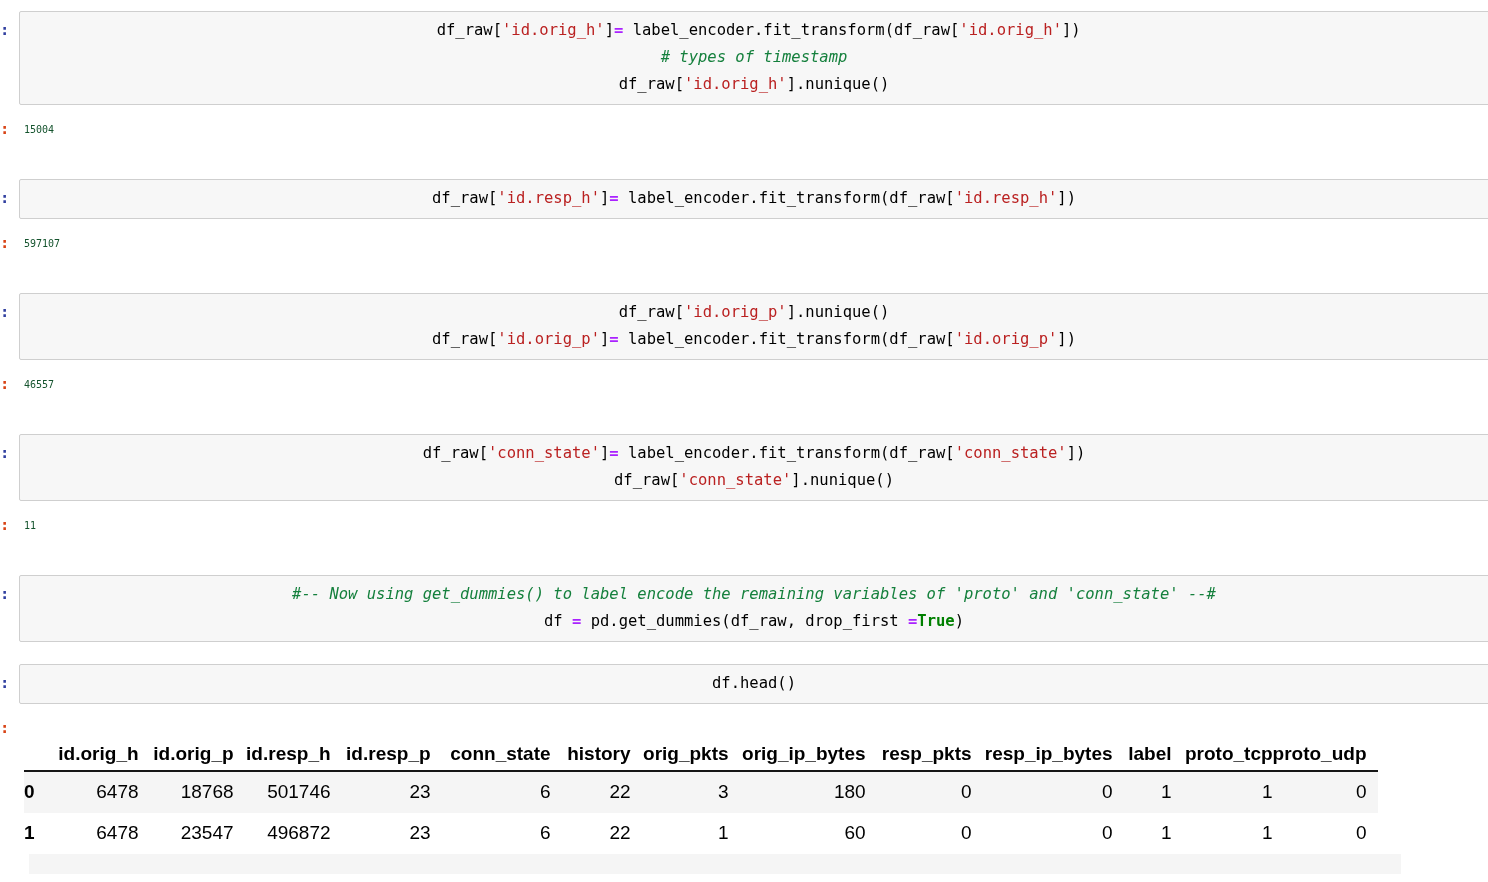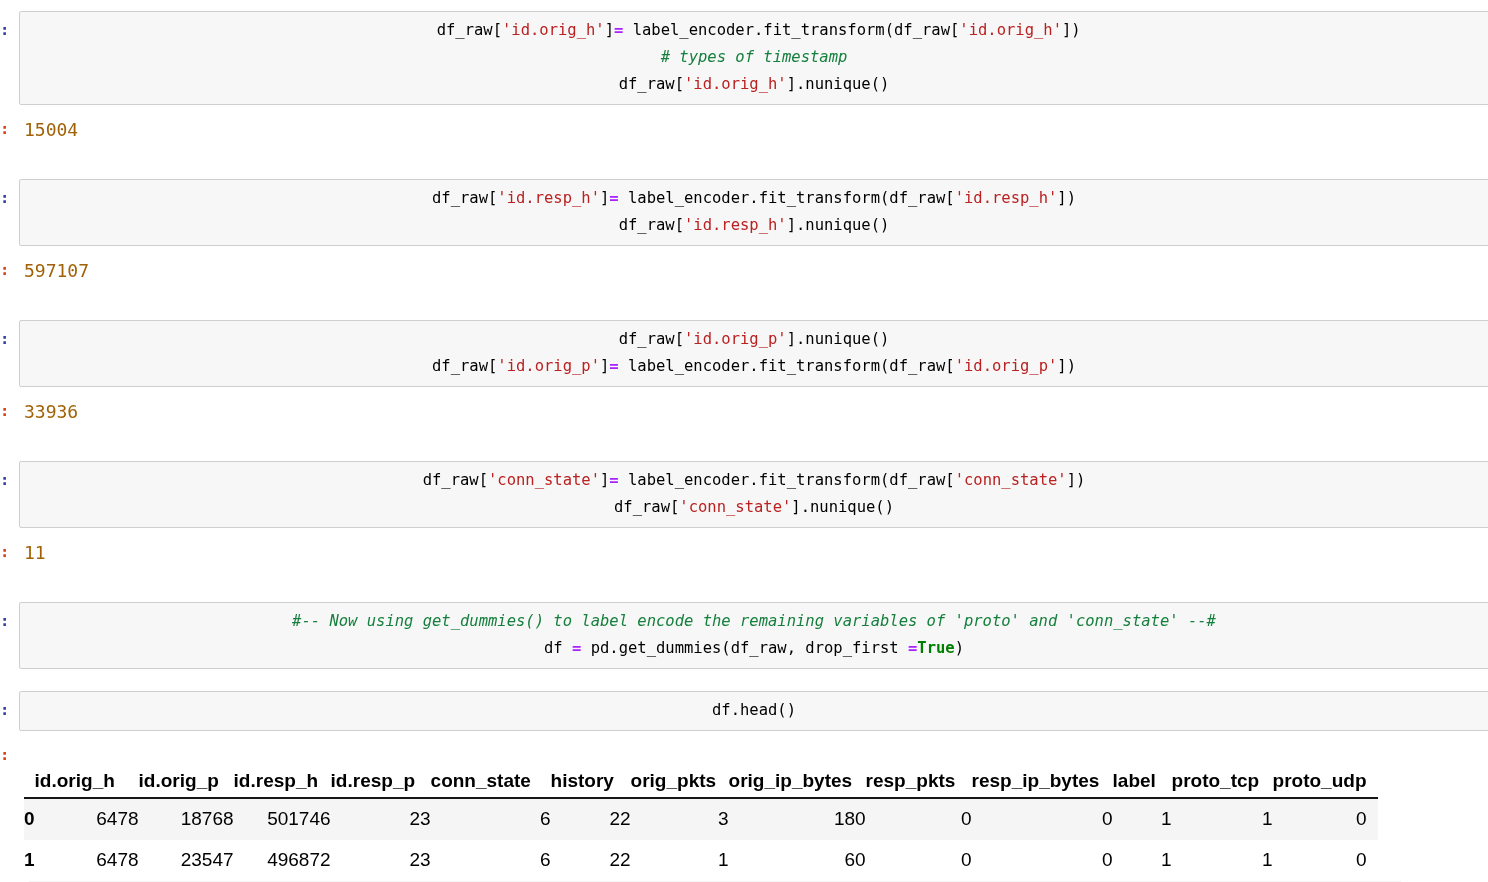--- a/index.html
+++ b/index.html
@@ -27,29 +27,29 @@
   }
   .tk-s{color:#BA2121;}
   .tk-o{color:#AA22FF;font-weight:bold;}
   .tk-c{color:#15803d;font-style:italic;}
   .tk-k{color:#008000;font-weight:bold;}
   .outrow{margin-top:11px;}
   .mt-cell{margin-top:36px;}
   .mt-cell2{margin-top:22px;}
   .outtext{
     font-family:"DejaVu Sans Mono","Liberation Mono",monospace;
-    font-size:18px;line-height:27px;color:#a16207;padding-left:5px;
+    font-size:10px;line-height:27px;color:#14532d;padding-left:5px;
   }
   .tablewrap{margin-left:5px;margin-top:22px;}
   table.df{
     border-collapse:collapse;table-layout:fixed;
     font-family:"Liberation Sans",sans-serif;font-size:19px;color:#000;
   }
   table.df th{
-    font-weight:bold;text-align:left;padding:6px 0 5px 0;
+    font-weight:bold;text-align:right;padding:6px 0 5px 0;
     border-bottom:2px solid #161616;white-space:nowrap;
   }
   table.df td{
     text-align:right;padding:9px 0 10px 0;white-space:nowrap;
   }
   table.df td.idx{font-weight:bold;}
   table.df tbody tr:nth-child(odd){background:#f5f5f5;}
   table.df th:last-child, table.df td:last-child{padding-right:11px;}
   .sliver{height:20px;width:1372px;margin-left:5px;background:#f5f5f5;}
 </style>
@@ -71,21 +71,20 @@
       <div class="prompt out-p">:</div>
       <div class="content">
         <div class="outtext">15004</div>
       </div>
     </div>
     <div class="row mt-cell">
       <div class="prompt in-p">:</div>
       <div class="content">
         <div class="codebox">
           <pre class="cl"><span class="tk-p">df_raw[</span><span class="tk-s">'id.resp_h'</span><span class="tk-p">]</span><span class="tk-o">=</span><span class="tk-p"> label_encoder.fit_transform(df_raw[</span><span class="tk-s">'id.resp_h'</span><span class="tk-p">])</span></pre>
-          <pre class="cl"><span class="tk-p">df_raw[</span><span class="tk-s">'id.resp_h'</span><span class="tk-p">].nunique()</span></pre>
         </div>
       </div>
     </div>
     <div class="row outrow">
       <div class="prompt out-p">:</div>
       <div class="content">
         <div class="outtext">597107</div>
       </div>
     </div>
     <div class="row mt-cell">
@@ -93,21 +92,21 @@
       <div class="content">
         <div class="codebox">
           <pre class="cl"><span class="tk-p">df_raw[</span><span class="tk-s">'id.orig_p'</span><span class="tk-p">].nunique()</span></pre>
           <pre class="cl"><span class="tk-p">df_raw[</span><span class="tk-s">'id.orig_p'</span><span class="tk-p">]</span><span class="tk-o">=</span><span class="tk-p"> label_encoder.fit_transform(df_raw[</span><span class="tk-s">'id.orig_p'</span><span class="tk-p">])</span></pre>
         </div>
       </div>
     </div>
     <div class="row outrow">
       <div class="prompt out-p">:</div>
       <div class="content">
-        <div class="outtext">33936</div>
+        <div class="outtext">46557</div>
       </div>
     </div>
     <div class="row mt-cell">
       <div class="prompt in-p">:</div>
       <div class="content">
         <div class="codebox">
           <pre class="cl"><span class="tk-p">df_raw[</span><span class="tk-s">'conn_state'</span><span class="tk-p">]</span><span class="tk-o">=</span><span class="tk-p"> label_encoder.fit_transform(df_raw[</span><span class="tk-s">'conn_state'</span><span class="tk-p">])</span></pre>
           <pre class="cl"><span class="tk-p">df_raw[</span><span class="tk-s">'conn_state'</span><span class="tk-p">].nunique()</span></pre>
         </div>
       </div>

